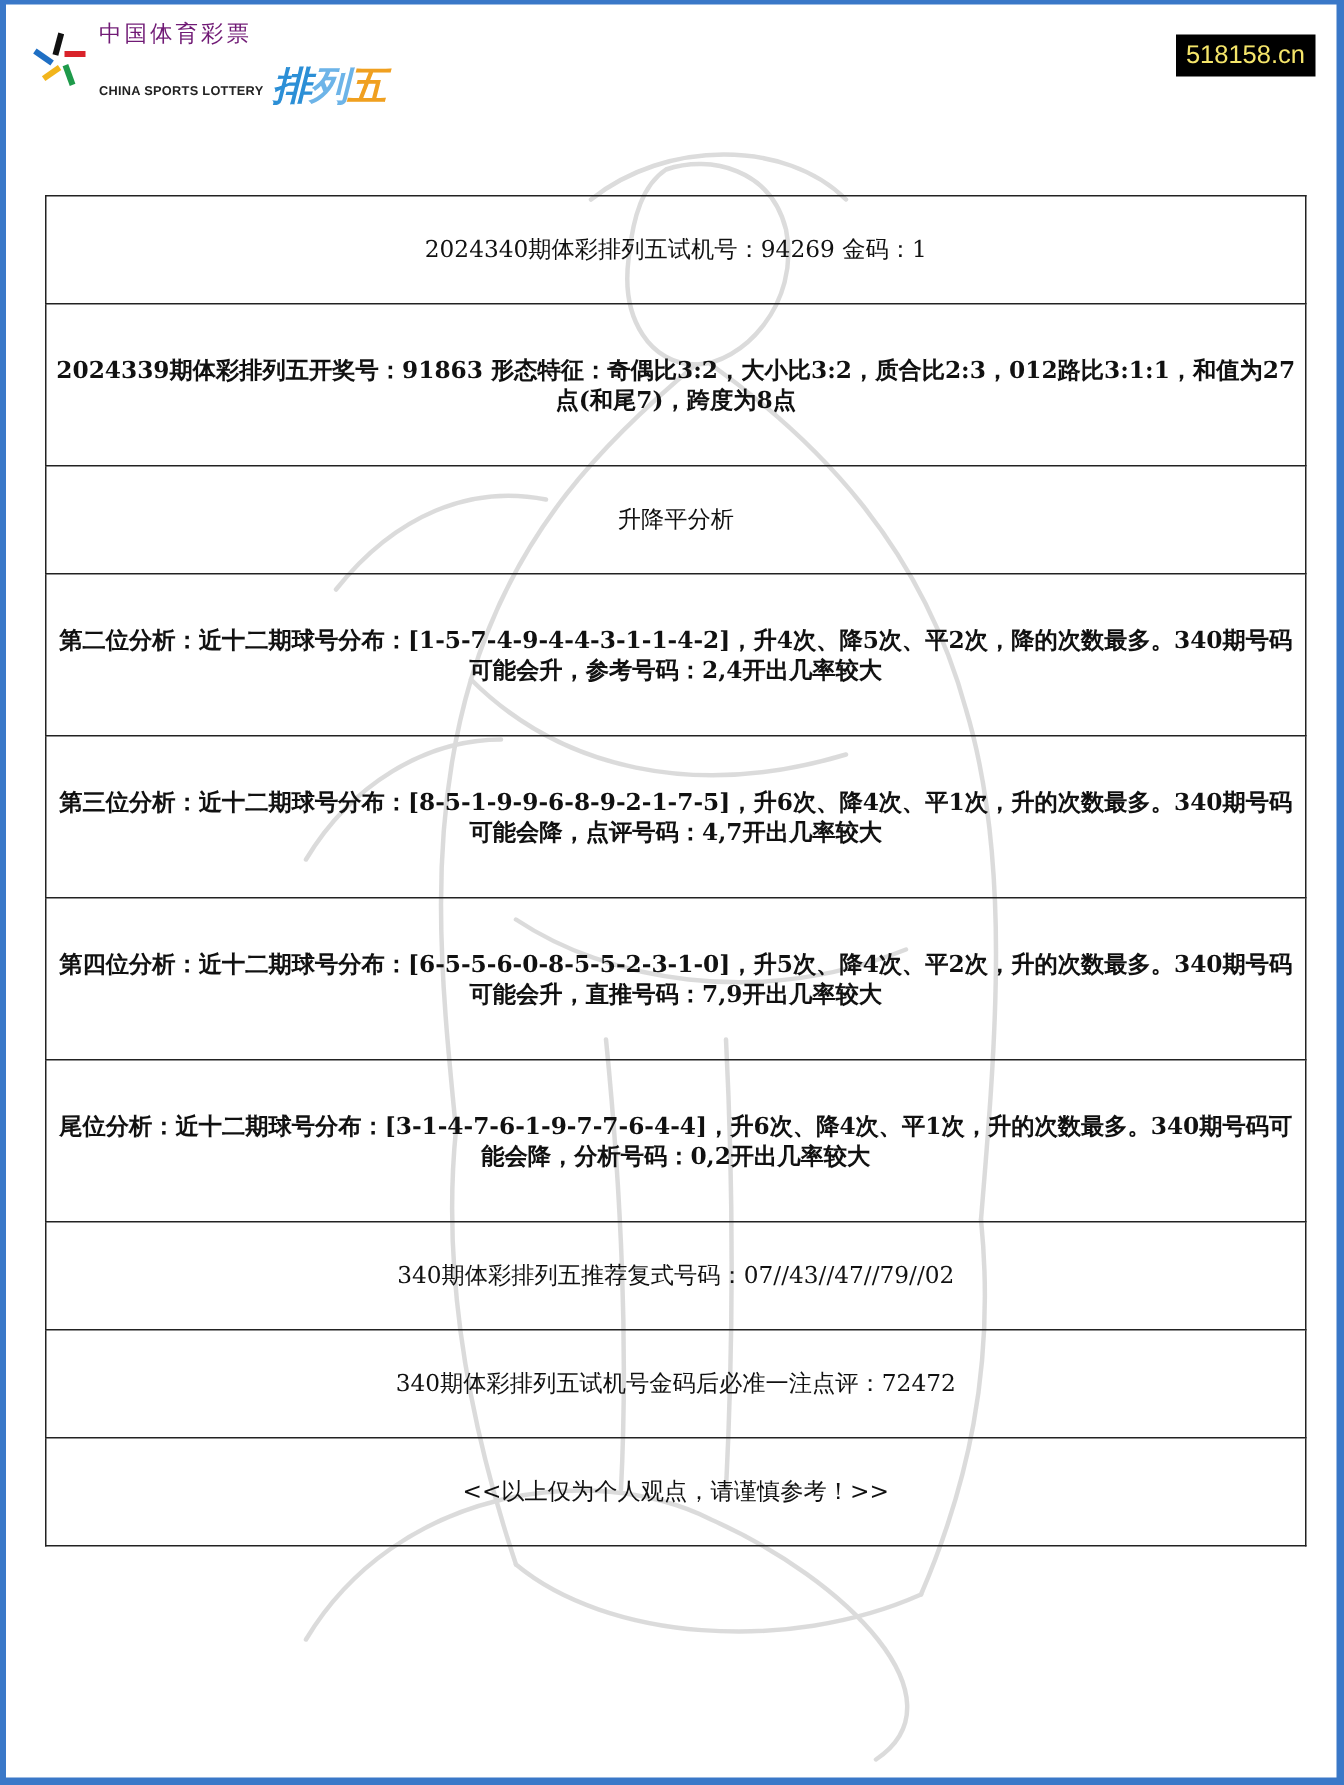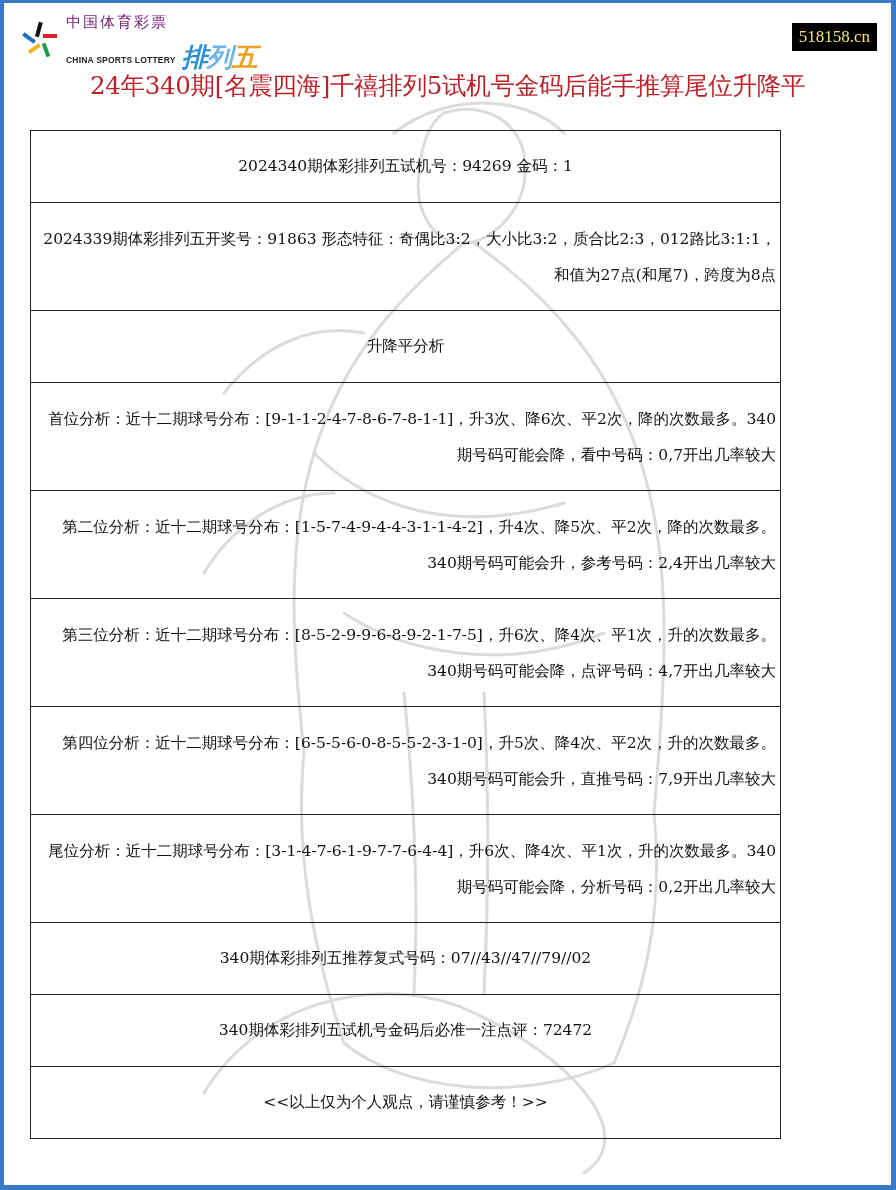--- a/index.html
+++ b/index.html
@@ -45,44 +45,44 @@
     margin-left: 6px;
     font-family: "DejaVu Sans", "Liberation Sans", sans-serif;
     font-size: 26px; font-weight: bold; font-style: italic;
     color: #2c8fd6; letter-spacing: -1px; margin-top: 36px;
   }
   .logo-brand .b2 { color: #6db4e8; }
   .logo-brand .b3 { color: #f0a020; }
   .site-badge {
     position: absolute; right: 14px; top: 20px;
     background: #000; color: #f5e56a;
-    font-family: Liberation Serif, serif;
+    font-family: Liberation Sans, sans-serif;
     font-size: 17px; padding: 2px 7px; line-height: 24px;
   }
   .title {
     position: relative;
     text-align: center; color: #b8232a;
     font-family: "DejaVu Serif", "Liberation Serif", serif;
     font-size: 24.5px; line-height: 46px; margin-top: 0;
     white-space: nowrap; letter-spacing: -0.3px;
   }
   table.main {
     position: absolute; left: 26px; top: 127px;
-    width: 751px; border-collapse: collapse;
+    width: 841px; border-collapse: collapse;
     font-family: "DejaVu Serif", "Liberation Serif", serif;
     font-size: 15.5px; color: #111;
     background: transparent;
   }
   table.main td {
     border: 1px solid #222;
     padding: 0 4px;
     vertical-align: middle;
   }
   td.center { text-align: center; }
-  td.text { text-align: right; line-height: 36px; vertical-align: top; padding-top: 28px; }
+  td.text { text-align: center; line-height: 20px; vertical-align: top; padding-top: 28px; font-weight: bold; }
   .h72 { height: 71px; }
   .h108 { height: 107px; }
 </style>
 </head>
 <body>
 
 <div class="frame">
 
   <svg class="watermark" viewBox="0 0 620 1100" xmlns="http://www.w3.org/2000/svg">
     <g fill="none" stroke="#9a9a9a" stroke-width="3" stroke-linecap="round">
@@ -114,41 +114,37 @@
       </svg>
       <div class="logo-text">
         <span class="logo-cn">中国体育彩票</span>
         <span class="logo-en">CHINA SPORTS LOTTERY</span>
       </div>
       <div class="logo-brand"><span class="b1">排</span><span class="b2">列</span><span class="b3">五</span></div>
     </div>
     <div class="site-badge">518158.cn</div>
   </div>
 
-  <div class="title">24年340期[名震四海]千禧排列5试机号金码后能手推算尾位升降平</div>
 
   <table class="main">
     <tbody>
         <tr>
       <td class="center h72">2024340期体彩排列五试机号：94269  金码：1</td>
     </tr>
     <tr>
       <td class="text h108">2024339期体彩排列五开奖号：91863 形态特征：奇偶比3:2，大小比3:2，质合比2:3，012路比3:1:1，和值为27点(和尾7)，跨度为8点</td>
     </tr>
     <tr>
       <td class="center h72">升降平分析</td>
     </tr>
     <tr>
-      <td class="text h108">首位分析：近十二期球号分布：[9-1-1-2-4-7-8-6-7-8-1-1]，升3次、降6次、平2次，降的次数最多。340期号码可能会降，看中号码：0,7开出几率较大</td>
-    </tr>
-    <tr>
       <td class="text h108">第二位分析：近十二期球号分布：[1-5-7-4-9-4-4-3-1-1-4-2]，升4次、降5次、平2次，降的次数最多。340期号码可能会升，参考号码：2,4开出几率较大</td>
     </tr>
     <tr>
-      <td class="text h108">第三位分析：近十二期球号分布：[8-5-2-9-9-6-8-9-2-1-7-5]，升6次、降4次、平1次，升的次数最多。340期号码可能会降，点评号码：4,7开出几率较大</td>
+      <td class="text h108">第三位分析：近十二期球号分布：[8-5-1-9-9-6-8-9-2-1-7-5]，升6次、降4次、平1次，升的次数最多。340期号码可能会降，点评号码：4,7开出几率较大</td>
     </tr>
     <tr>
       <td class="text h108">第四位分析：近十二期球号分布：[6-5-5-6-0-8-5-5-2-3-1-0]，升5次、降4次、平2次，升的次数最多。340期号码可能会升，直推号码：7,9开出几率较大</td>
     </tr>
     <tr>
       <td class="text h108">尾位分析：近十二期球号分布：[3-1-4-7-6-1-9-7-7-6-4-4]，升6次、降4次、平1次，升的次数最多。340期号码可能会降，分析号码：0,2开出几率较大</td>
     </tr>
     <tr>
       <td class="center h72">340期体彩排列五推荐复式号码：07//43//47//79//02</td>
     </tr>

